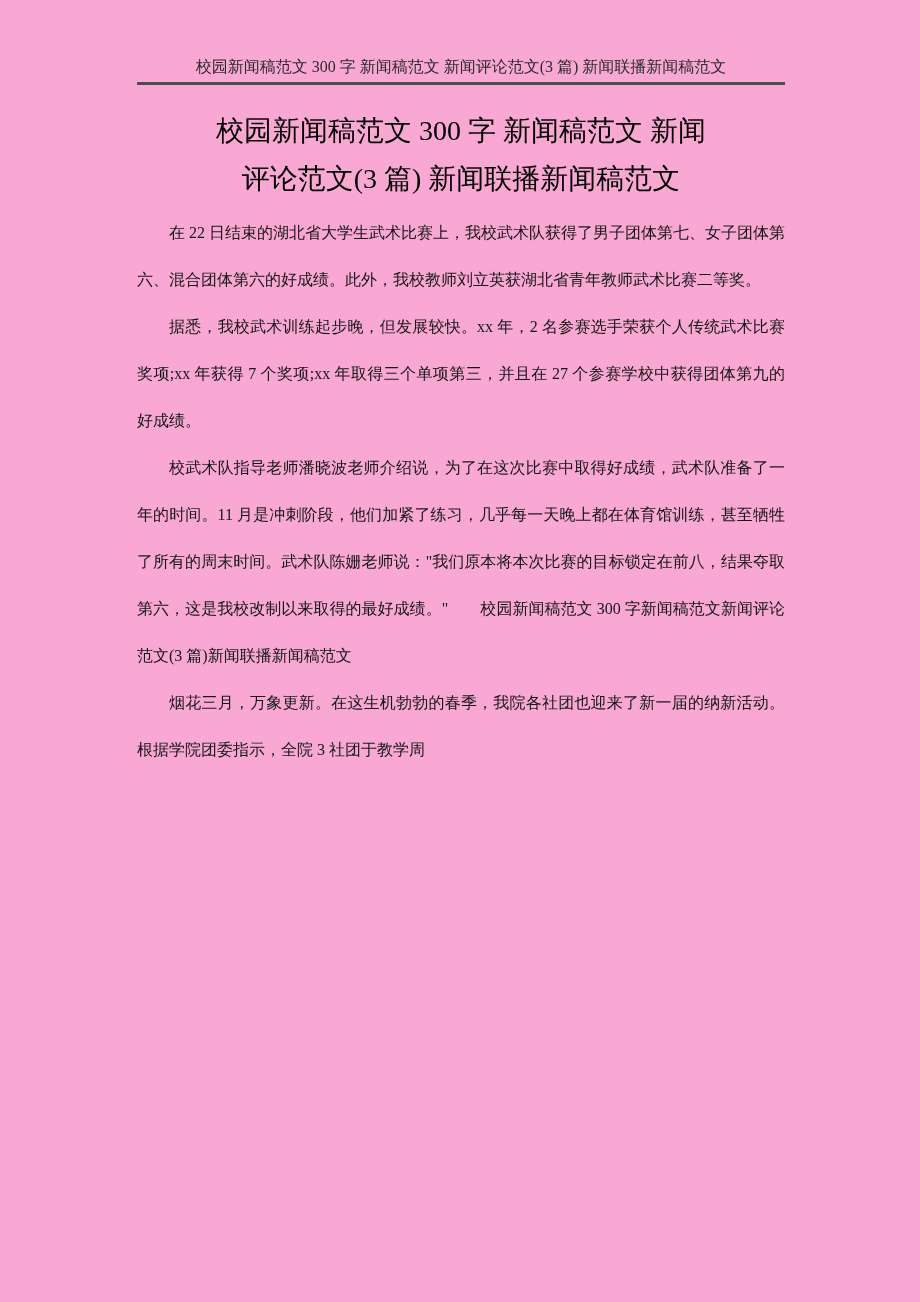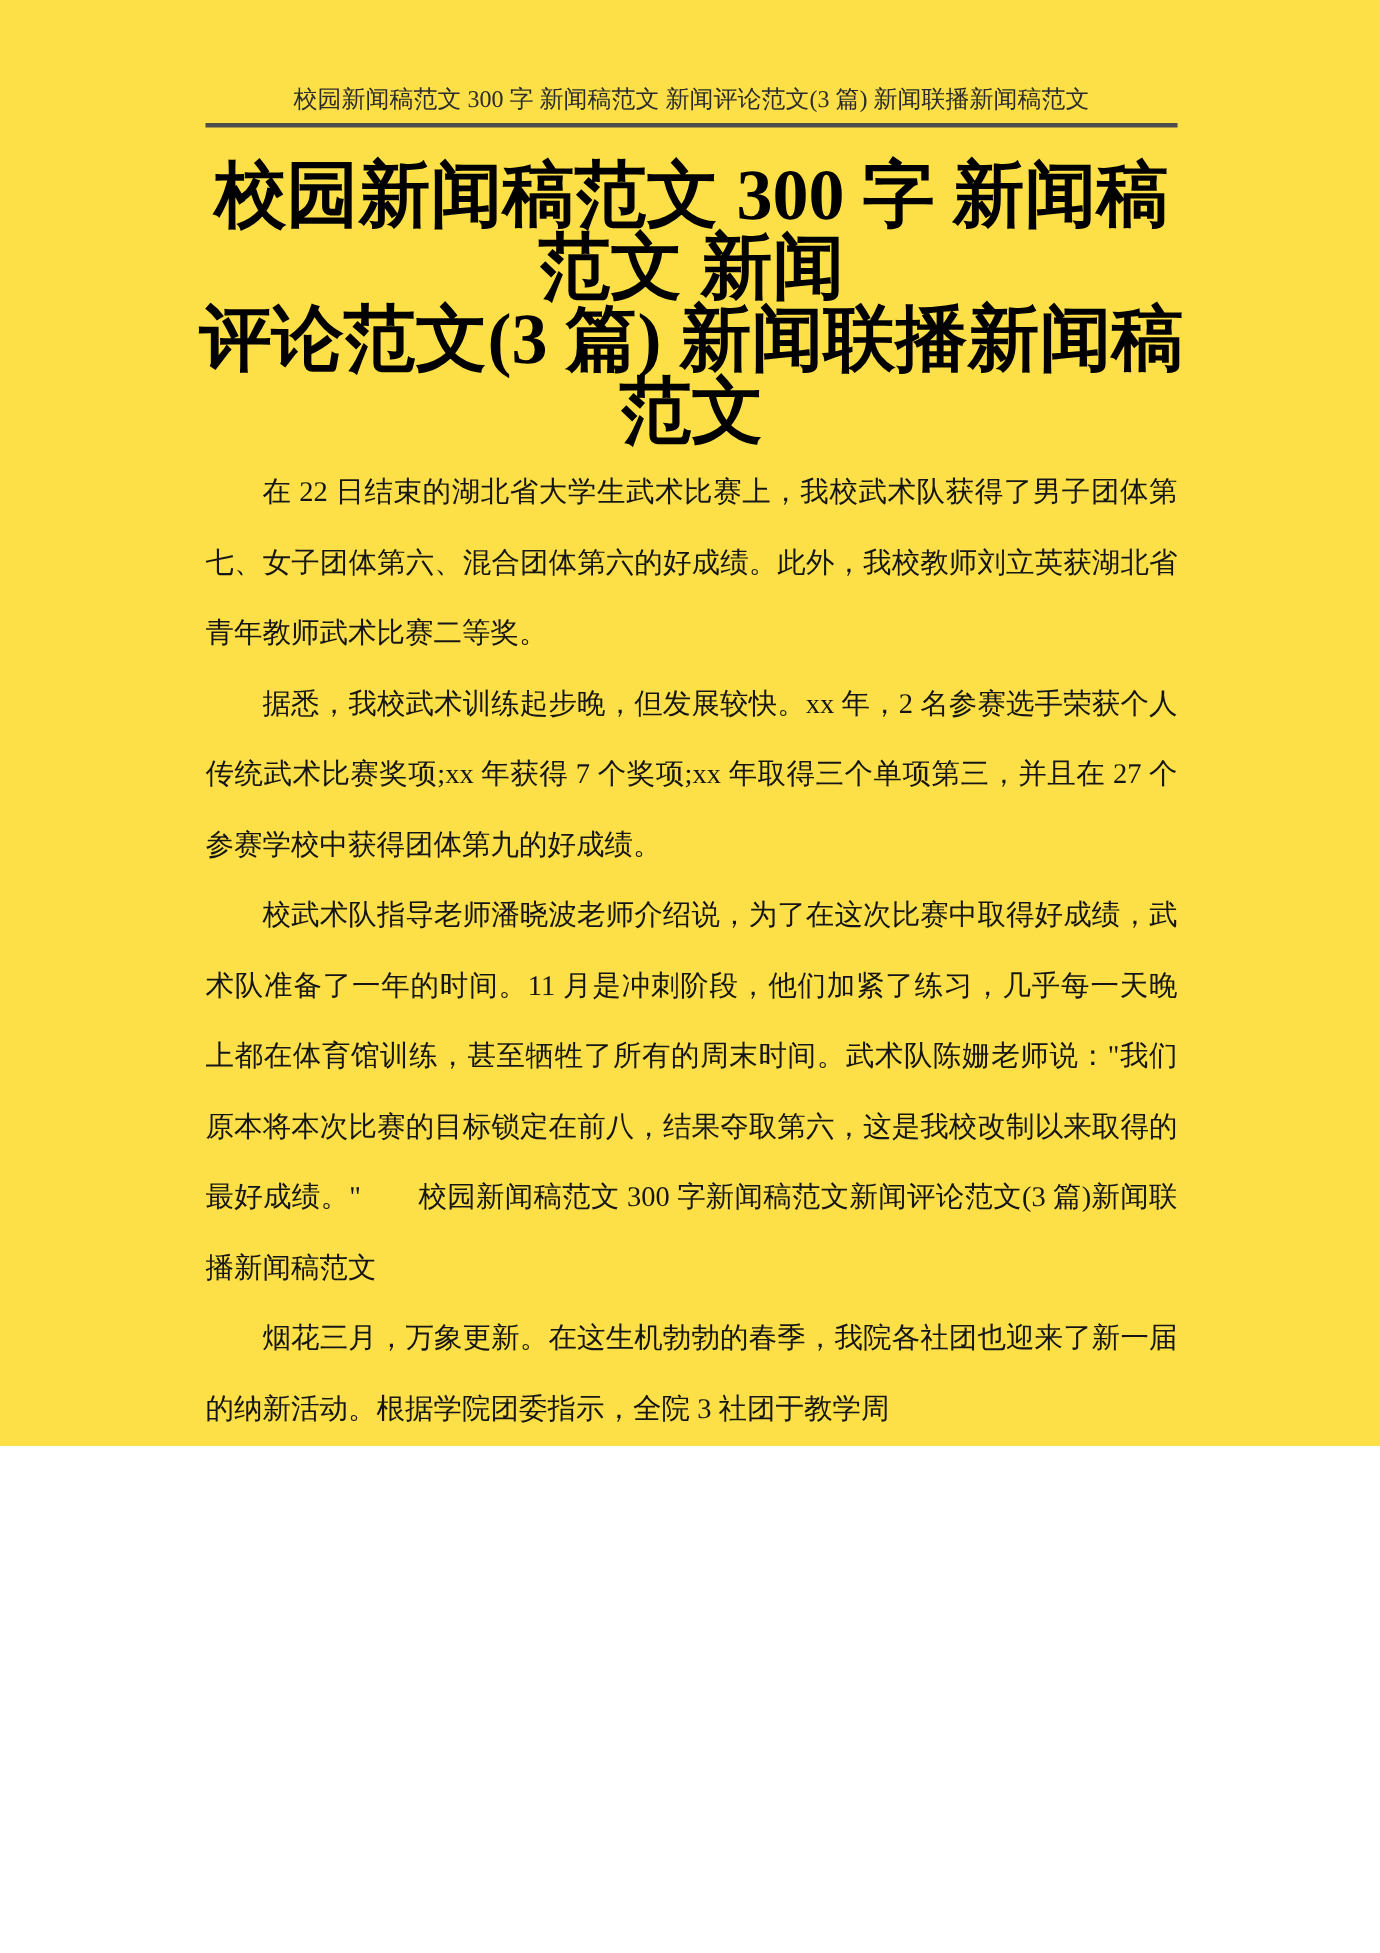--- a/index.html
+++ b/index.html
@@ -3,48 +3,48 @@
 <meta charset="utf-8">
 <style>
   html, body {
     margin: 0;
     padding: 0;
     background: #ffffff;
   }
   .page {
     position: relative;
     width: 920px;
-    height: 964px;
-    background: #fde047;
+    height: 1302px;
+    background: #f9a8d4;
     overflow: hidden;
     font-family: "Liberation Serif", serif;
     color: #111111;
   }
   .doc-header {
     margin: 0 135px 0 137px;
     padding-top: 56px;
     padding-bottom: 4px;
     border-bottom: 3px solid #4d4d4d;
     text-align: center;
     font-size: 16px;
     line-height: 22px;
     color: #2b2b2b;
     white-space: nowrap;
   }
   .doc-title {
     margin: 22px 130px 0 132px;
     text-align: center;
-    font-weight: bold;
-    font-size: 48px;
+    font-weight: normal;
+    font-size: 28px;
     line-height: 48px;
     color: #000000;
   }
   .doc-body {
     margin: 6px 135px 0 137px;
-    font-size: 19px;
+    font-size: 16px;
     line-height: 47px;
     text-align: justify;
     color: #151515;
   }
   .doc-body p {
     margin: 0;
     padding: 0;
     text-indent: 2em;
   }
 </style>

